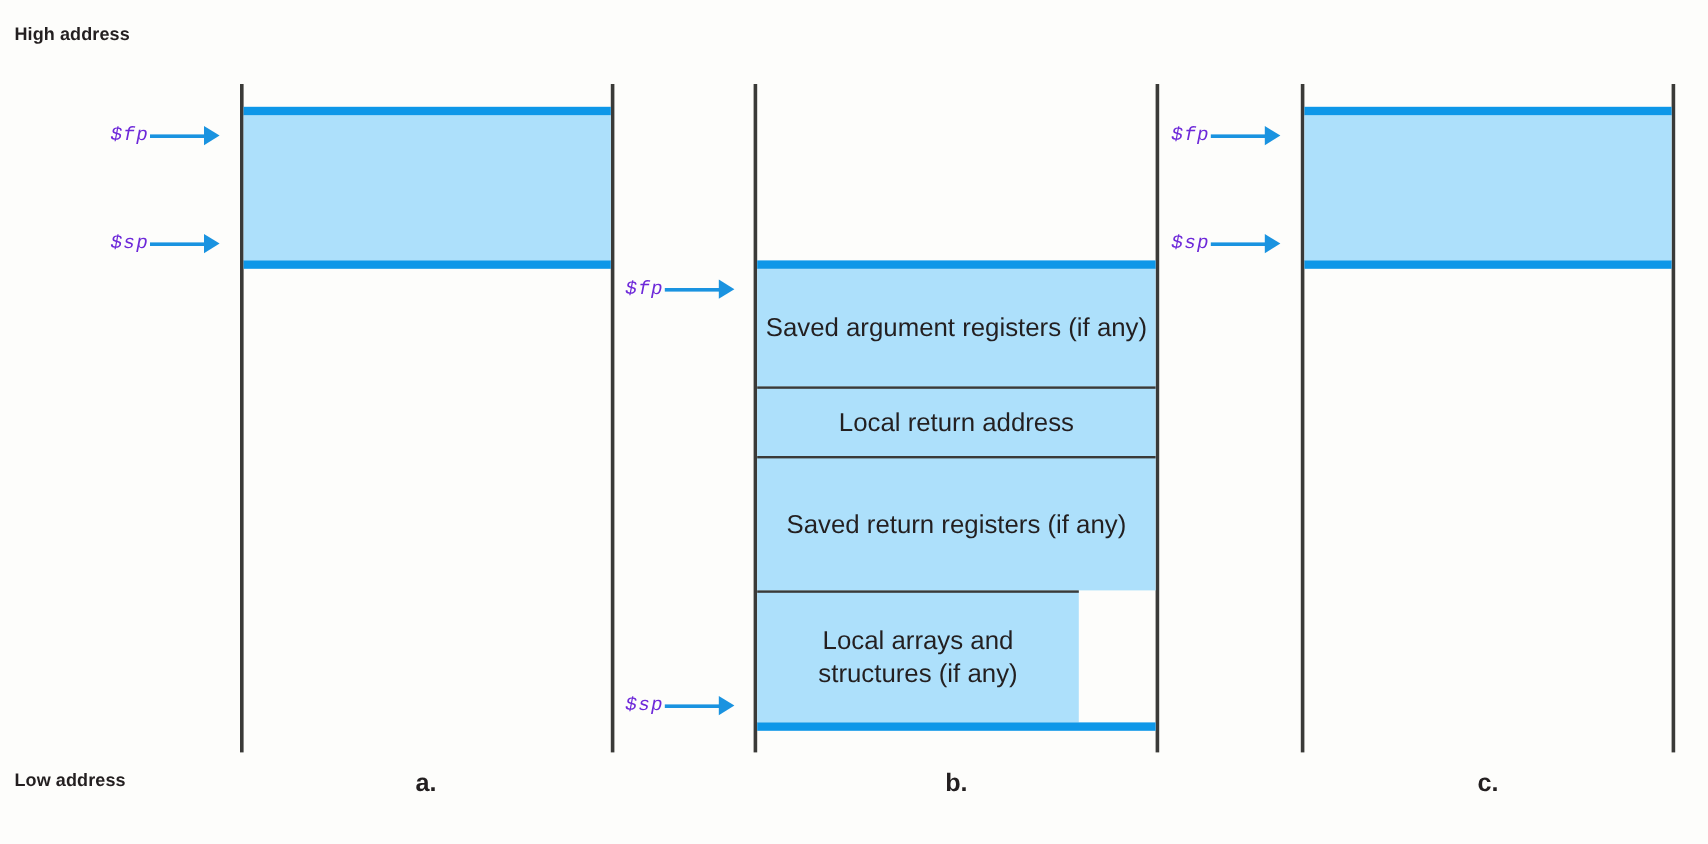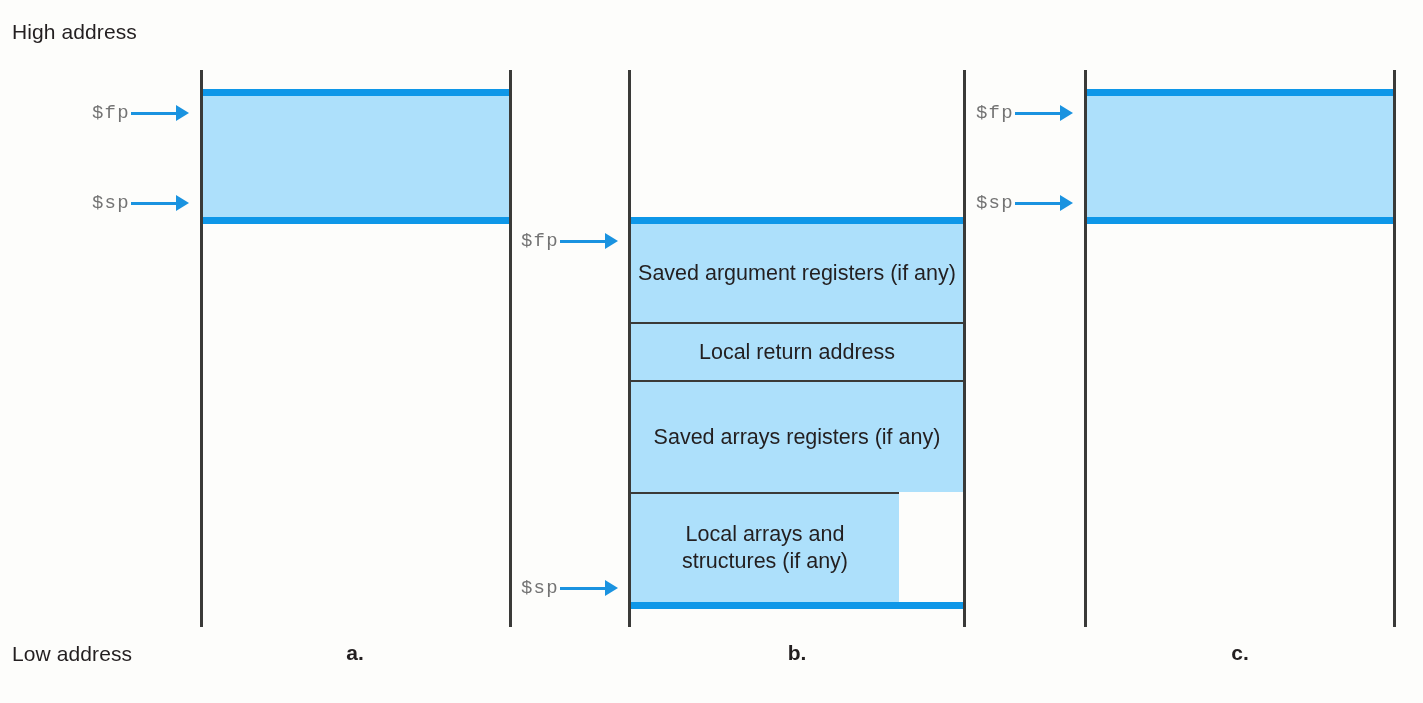--- a/index.html
+++ b/index.html
@@ -14,22 +14,22 @@
     height: 703px;
     background: #fdfdfb;
     font-family: "Liberation Sans", sans-serif;
     overflow: hidden;
   }
 
   
   .addr-label {
     position: absolute;
     font-family: "Liberation Sans", sans-serif;
-    font-size: 21px;
-    font-weight: 400;
+    font-size: 15px;
+    font-weight: 700;
     color: #231f20;
     white-space: nowrap;
     letter-spacing: 0.1px;
   }
   .panel-letter {
     position: absolute;
     font-family: "Liberation Sans", sans-serif;
     font-size: 21px;
     font-weight: 700;
     color: #231f20;
@@ -39,25 +39,26 @@
 
   
   .reg-ptr {
     position: absolute;
     display: flex;
     align-items: center;
     height: 26px;
   }
   .reg-ptr .reg-name {
     font-family: "Liberation Mono", monospace;
-    font-size: 19px;
-    color: #737373;
+    font-size: 16px;
+    color: #6d28d9;
     letter-spacing: 1.2px;
     white-space: nowrap;
     line-height: 1;
+    font-style: italic;
   }
   .reg-ptr .arrow-wrap {
     display: flex;
     align-items: center;
     margin-left: 1px;
   }
   .reg-ptr .arrow-shaft {
     height: 3px;
     background: #1a93e0;
     display: block;
@@ -154,21 +155,21 @@
 
     <div class="cell no-top-border" style="left:631px; top:224px; width:332px; height:98px;">
       <span class="cell-text">Saved argument registers (if any)</span>
     </div>
 
     <div class="cell" style="left:631px; top:322px; width:332px; height:58px;">
       <span class="cell-text">Local return address</span>
     </div>
 
     <div class="cell" style="left:631px; top:380px; width:332px; height:112px;">
-      <span class="cell-text">Saved arrays registers (if any)</span>
+      <span class="cell-text">Saved return registers (if any)</span>
     </div>
 
     <div class="cell" style="left:631px; top:492px; width:268px; height:110px;">
       <span class="cell-text">Local arrays and structures (if any)</span>
     </div>
 
     <div class="band" style="left:631px; top:217px; width:332px;"></div>
     <div class="band" style="left:631px; top:602px; width:332px;"></div>
 
     <div class="reg-ptr" style="left:521px; top:228px;">

